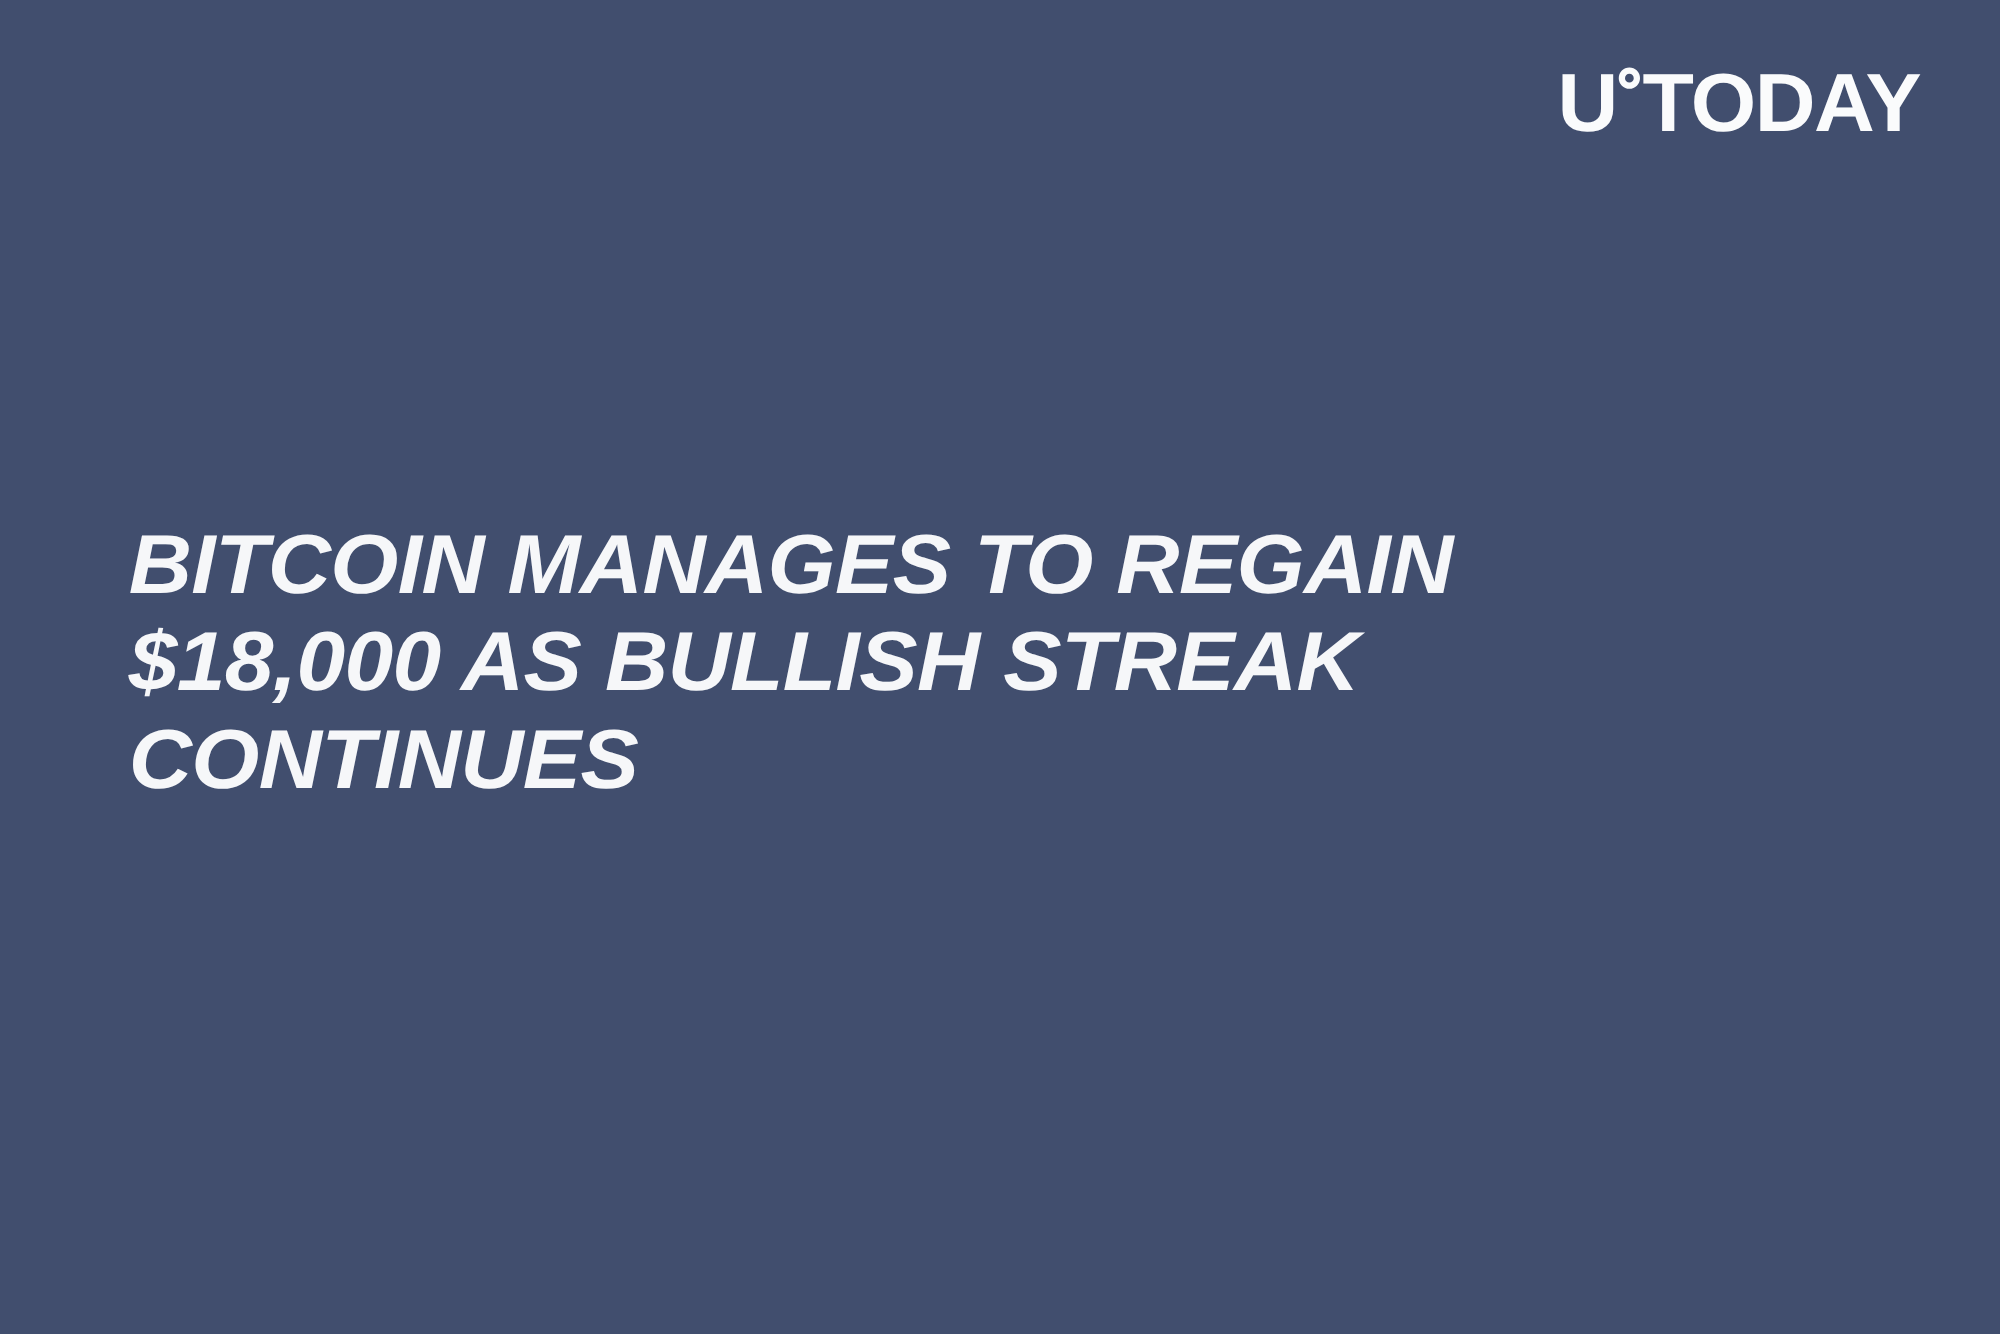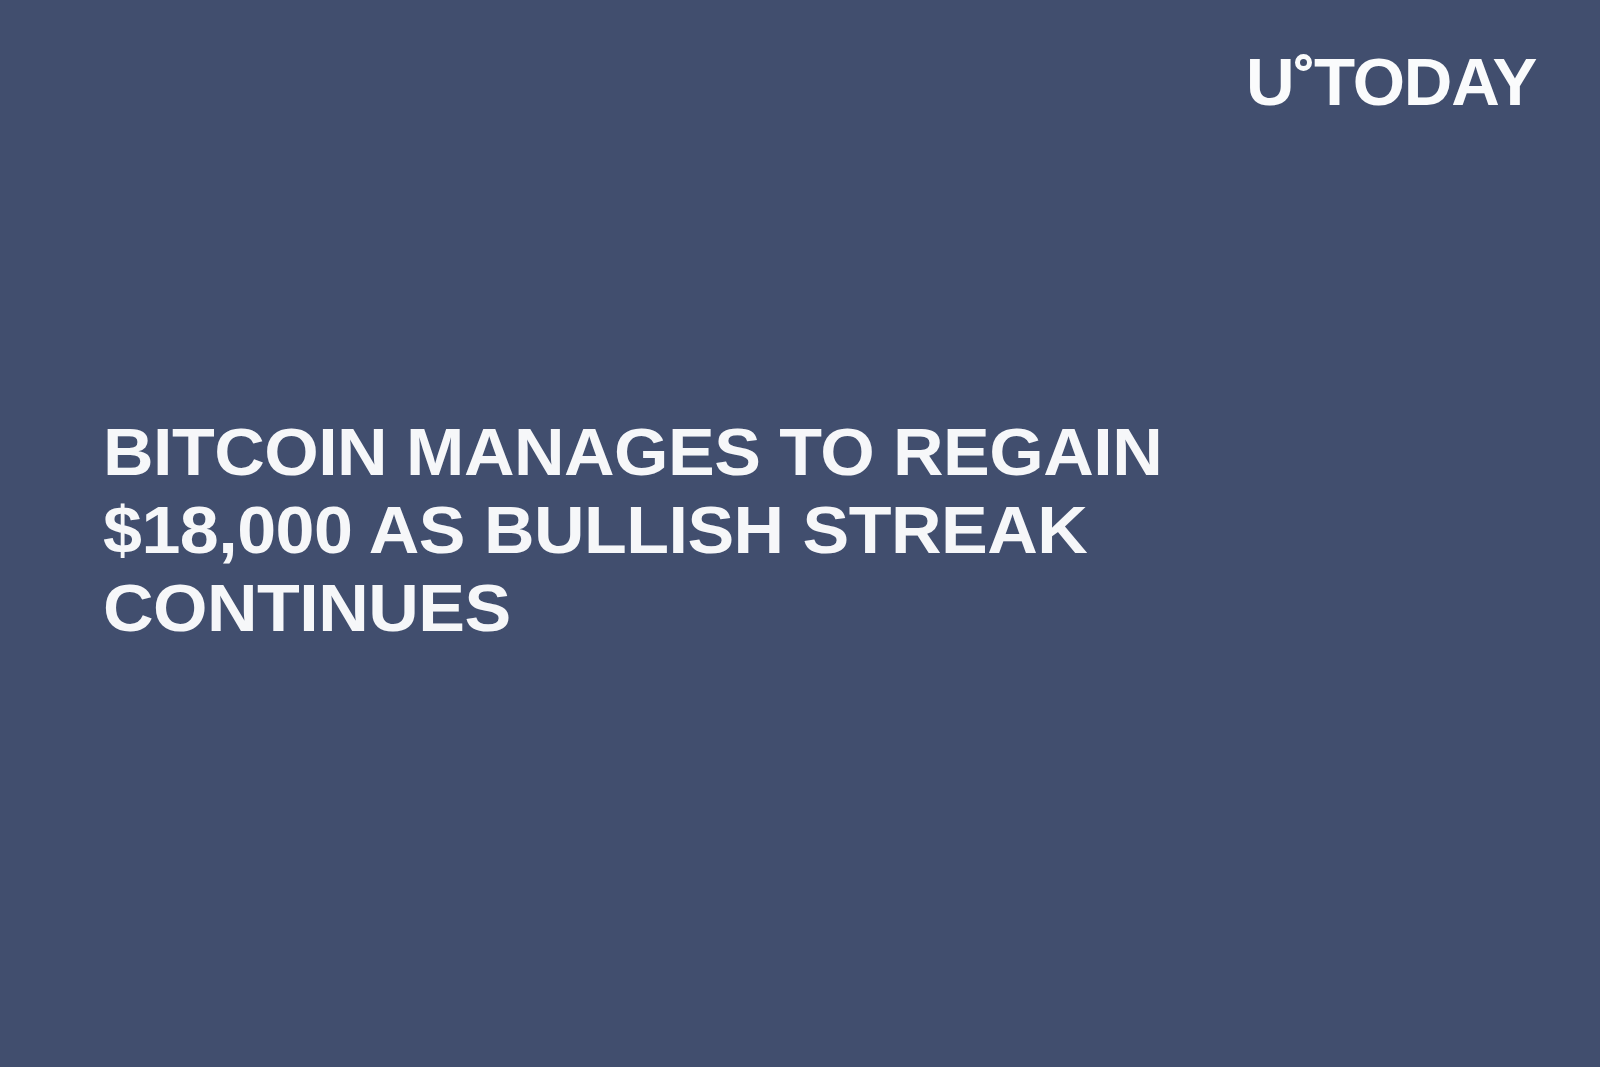--- a/index.html
+++ b/index.html
@@ -57,20 +57,21 @@
     margin: 5px 2px 0 3px;
     flex: 0 0 auto;
   }
 
   
   .headline {
     position: absolute;
     left: 103px;
     top: 392px;
     width: 1200px;
+    font-style: italic;
   }
 
   .headline-line {
     display: block;
     font-family: "Liberation Sans", sans-serif;
     font-weight: 700;
     font-size: 67px;
     line-height: 78px;
     letter-spacing: -0.5px;
     color: #F6F7F9;

